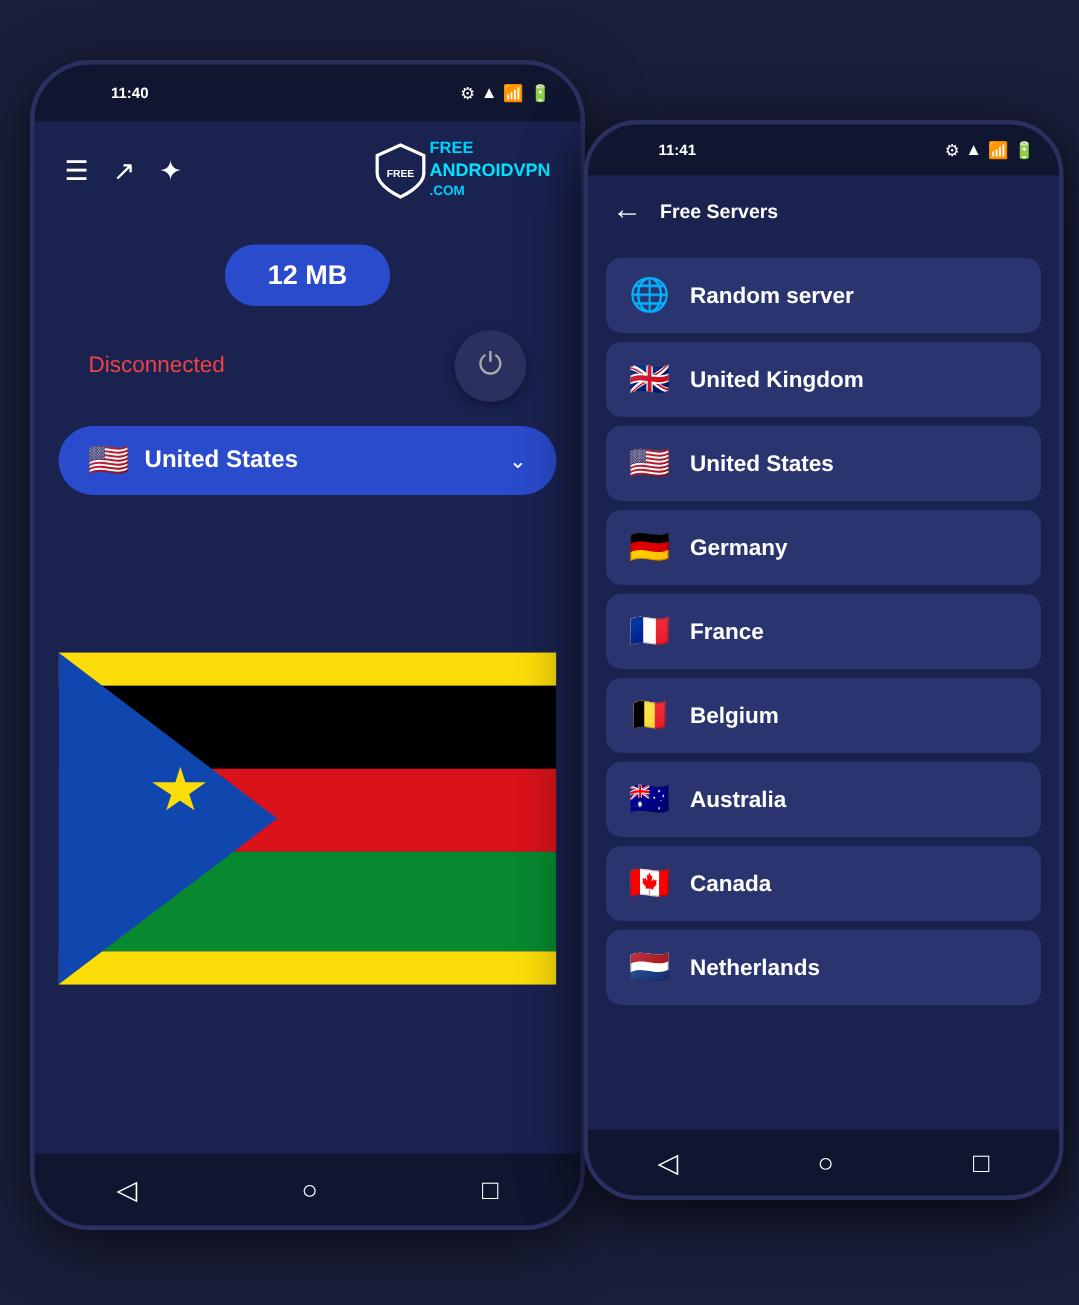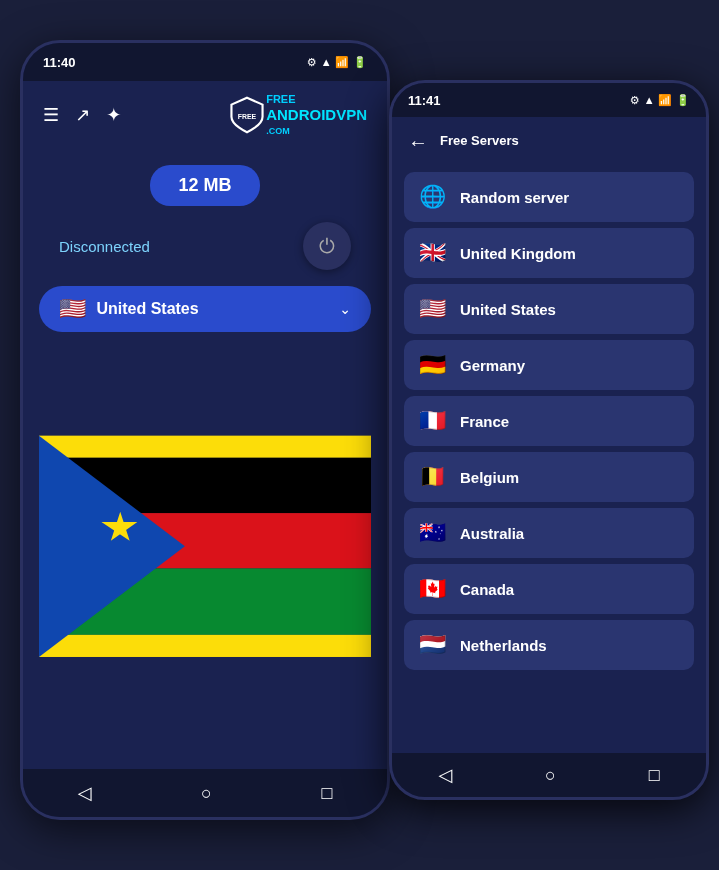--- a/index.html
+++ b/index.html
@@ -35,22 +35,23 @@
       height: 38px;
       display: flex;
       align-items: center;
       justify-content: space-between;
       padding: 0 20px;
       flex-shrink: 0;
     }
 
     .status-time {
       color: white;
-      font-size: 13px;
+      font-size: 10px;
       font-weight: bold;
+      margin-left: 31px;
     }
 
     .status-icons {
       display: flex;
       align-items: center;
       gap: 4px;
       color: white;
       font-size: 11px;
     }
 
@@ -126,21 +127,21 @@
     .disconnect-row {
       display: flex;
       align-items: center;
       width: 100%;
       justify-content: space-between;
       padding: 0 20px;
       margin-bottom: 16px;
     }
 
     .disconnect-label {
-      color: #7dd3fc;
+      color: #ef4444;
       font-size: 15px;
     }
 
     .power-btn {
       width: 48px;
       height: 48px;
       border-radius: 50%;
       background: #2a3060;
       border: none;
       cursor: pointer;
@@ -315,21 +316,21 @@
       <span class="header-icon">↗</span>
       <span class="header-icon">✦</span>
     </div>
     <div class="logo-area">
       <svg class="logo-shield" viewBox="0 0 40 44" fill="none" xmlns="http://www.w3.org/2000/svg">
         <path d="M20 2 L38 10 L38 24 C38 34 20 42 20 42 C20 42 2 34 2 24 L2 10 Z" fill="none" stroke="white" stroke-width="2.5"></path>
         <text x="50%" y="55%" text-anchor="middle" dominant-baseline="middle" fill="white" font-size="8" font-weight="bold">FREE</text>
       </svg>
       <div class="logo-text">
         <span style="color:#00cfff;">FREE</span><br>
-        <span style="font-size:15px;">ANDROIDVPN</span><br>
+        <span style="font-size:12px;">ANDROIDVPN</span><br>
         <span style="font-size:9px; color:#00cfff;">.COM</span>
       </div>
     </div>
   </div>
 
   <div class="phone1-body">
 
     <div class="stats-row">
       <div class="stat-badge">12 MB</div>
     </div>

